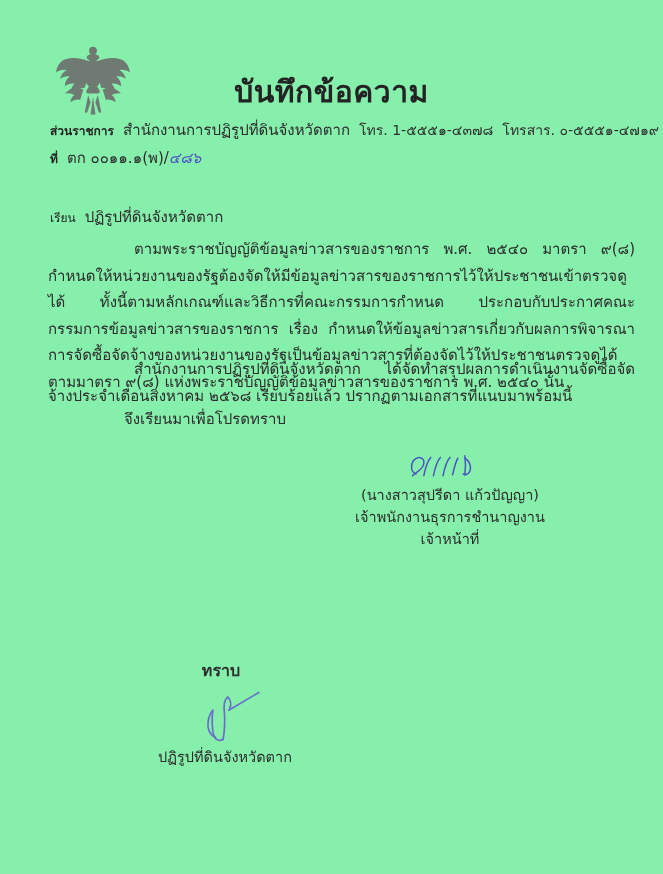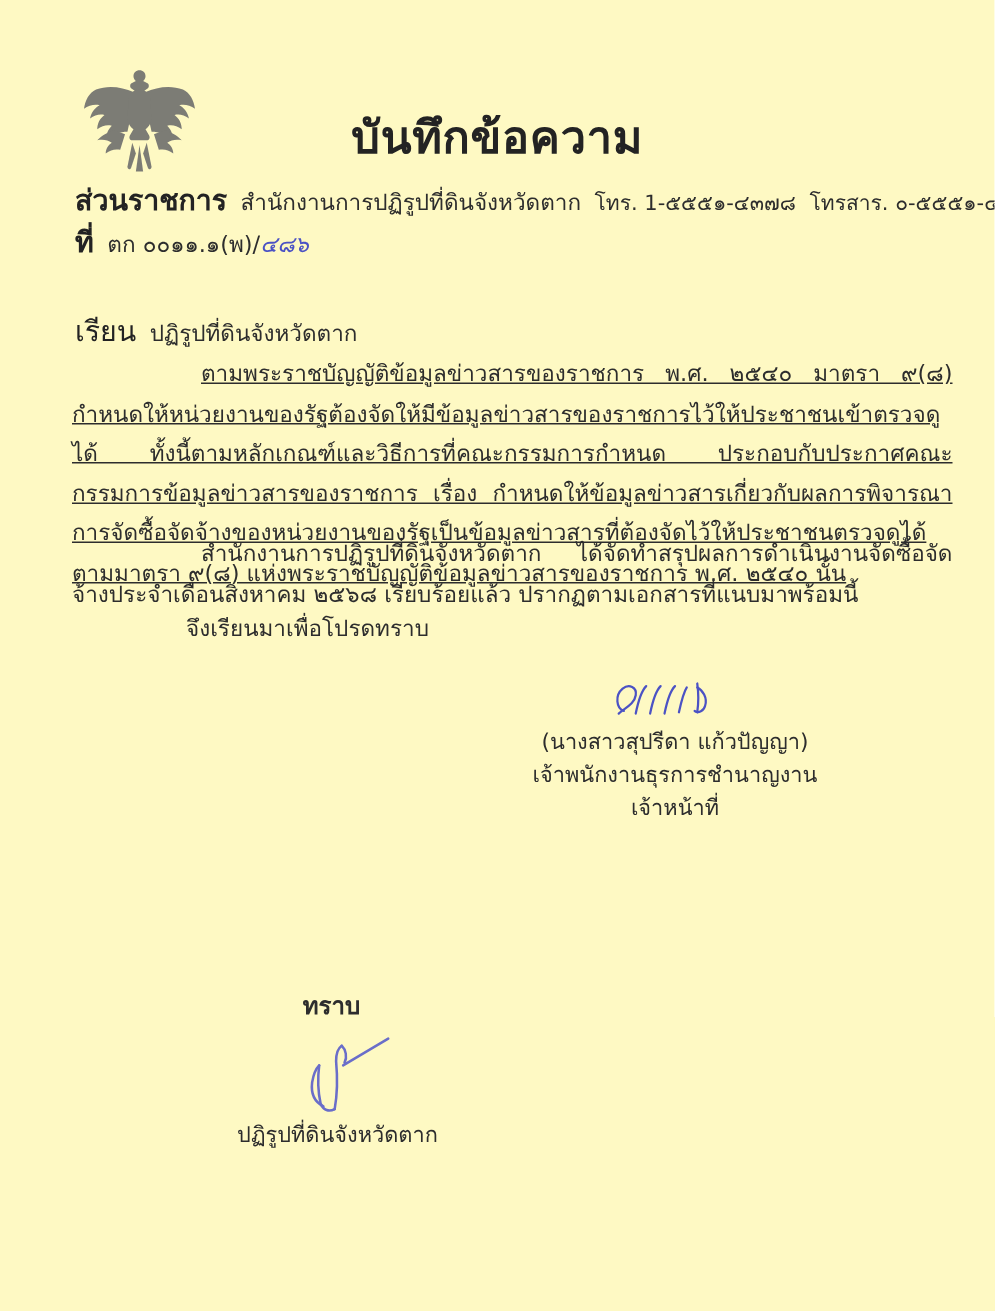--- a/index.html
+++ b/index.html
@@ -12,21 +12,21 @@
     width: 663px;
     height: 874px;
     position: relative;
     font-family: "DejaVu Sans", "Liberation Sans", sans-serif;
     color: #2b2b2b;
     overflow: hidden;
   }
   .page {
     position: absolute;
     inset: 0;
-    background: #fef9c3;
+    background: #86efac;
   }
 
   
   .emblem {
     position: absolute;
     left: 52px;
     top: 42px;
     width: 82px;
     height: 74px;
     filter: grayscale(1) contrast(1.15);
@@ -55,21 +55,21 @@
     align-items: baseline;
     white-space: nowrap;
   }
   .row-dept  { top: 118px; }
   .row-no    { top: 146px; }
   .row-subj  { top: 176px; }
   .row-attn  { top: 205px; }
 
   .lbl {
     font-weight: bold;
-    font-size: 19px;
+    font-size: 12px;
     color: #232323;
   }
   .lbl-reg { font-weight: normal; }
   .val {
     font-size: 15px;
     margin-left: 9px;
     color: #2d2d2d;
   }
   .val-small { font-size: 14px; }
   .ink {
@@ -90,21 +90,21 @@
   .body-block {
     position: absolute;
     left: 48px;
     right: 28px;
     font-size: 15px;
     line-height: 26.5px;
     text-align: justify;
     text-justify: inter-word;
     color: #2d2d2d;
   }
-  .para-1 { top: 236px; text-decoration: underline; }
+  .para-1 { top: 236px; }
   .para-2 { top: 356px; }
   .para-3 { top: 406px; }
   .indent { text-indent: 86px; }
   .indent-sm { text-indent: 76px; }
 
   
   .sig-block {
     position: absolute;
     left: 330px;
     top: 452px;

